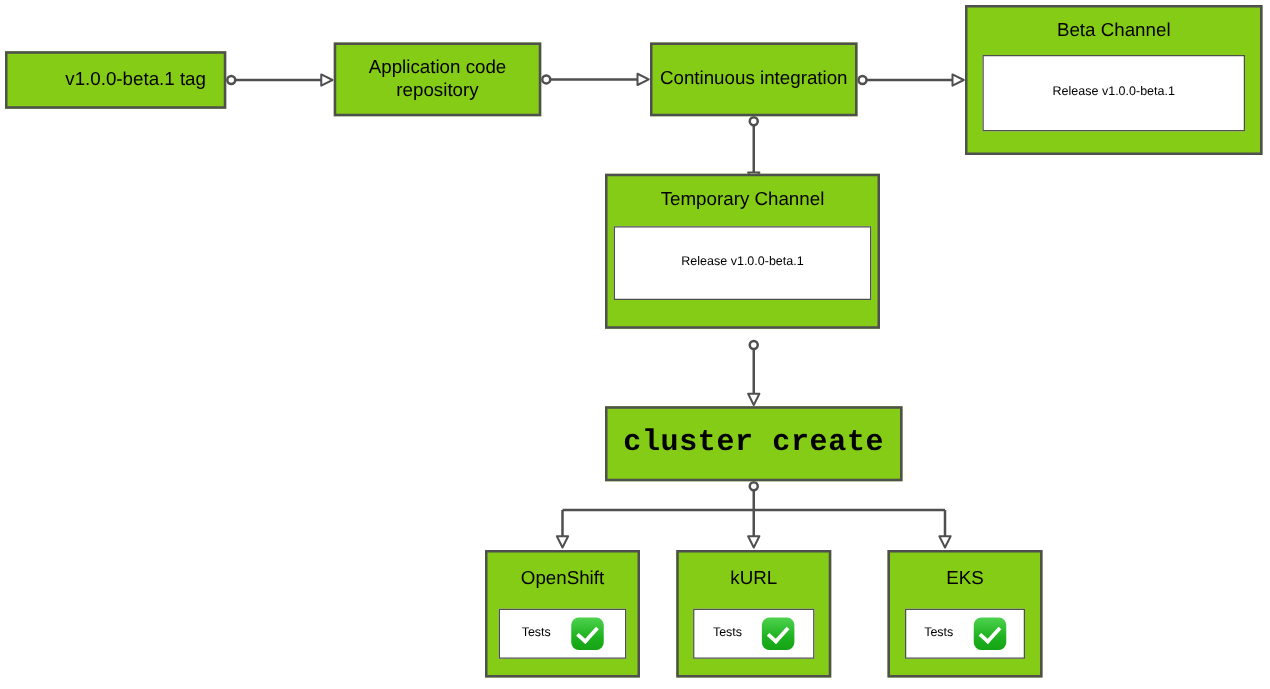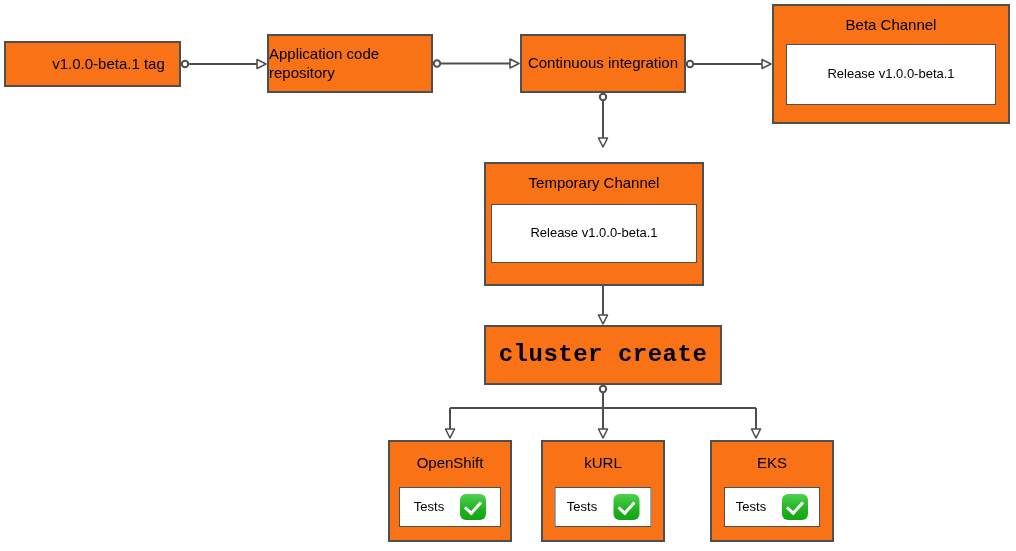--- a/index.html
+++ b/index.html
@@ -1,32 +1,32 @@
 <!DOCTYPE html>
 <html><head>
 <meta charset="utf-8">
 <style>
   html,body{margin:0;padding:0;background:#ffffff;}
   .canvas{position:relative;width:1016px;height:551px;background:#ffffff;
           font-family:"Liberation Sans",sans-serif;color:#000;overflow:hidden;}
   .connectors{position:absolute;left:0;top:0;pointer-events:none;}
-  .node{position:absolute;box-sizing:border-box;background:#f97316;border:2px solid #4f4f4f;
-        display:flex;align-items:center;justify-content:center;
+  .node{position:absolute;box-sizing:border-box;background:#84cc16;border:2px solid #4f4f4f;
+        display:flex;align-items:center;justify-content:center;text-align:center;
         font-size:15px;line-height:1.25;}
   .group{flex-direction:column;justify-content:flex-start;align-items:center;}
   .group-title{padding-top:10px;}
   .inner{position:absolute;left:50%;transform:translateX(-50%);box-sizing:border-box;
          background:#fff;border:1.6px solid #4f4f4f;display:flex;align-items:center;
-         justify-content:center;font-size:13px;}
+         justify-content:center;font-size:10px;}
   #n-tag{left:4px;top:41px;width:177px;height:46px;padding-left:32px;}
   #n-repo{left:267px;top:34px;width:166px;height:59px;}
   #n-ci{left:520px;top:34px;width:166px;height:59px;}
   #n-beta{left:772px;top:4px;width:238px;height:120px;}
   #n-beta .inner{top:38px;width:210px;height:61px;}
-  #n-temp{left:484px;top:162px;width:220px;height:124px;}
+  #n-temp{left:484px;top:139px;width:220px;height:124px;}
   #n-temp .inner{top:40px;width:206px;height:59px;}
   #n-cluster{left:484px;top:325px;width:238px;height:60px;
              font-family:"Liberation Mono","DejaVu Sans Mono",monospace;
              font-weight:bold;font-size:24px;letter-spacing:.5px;}
   .platform{width:124px;height:102px;}
   .platform .group-title{padding-top:12px;}
   .platform .inner{top:45px;height:40px;gap:16px;}
   #n-openshift{left:388px;top:440px;}
   #n-openshift .inner{width:102px;}
   #n-kurl{left:541px;top:440px;}

